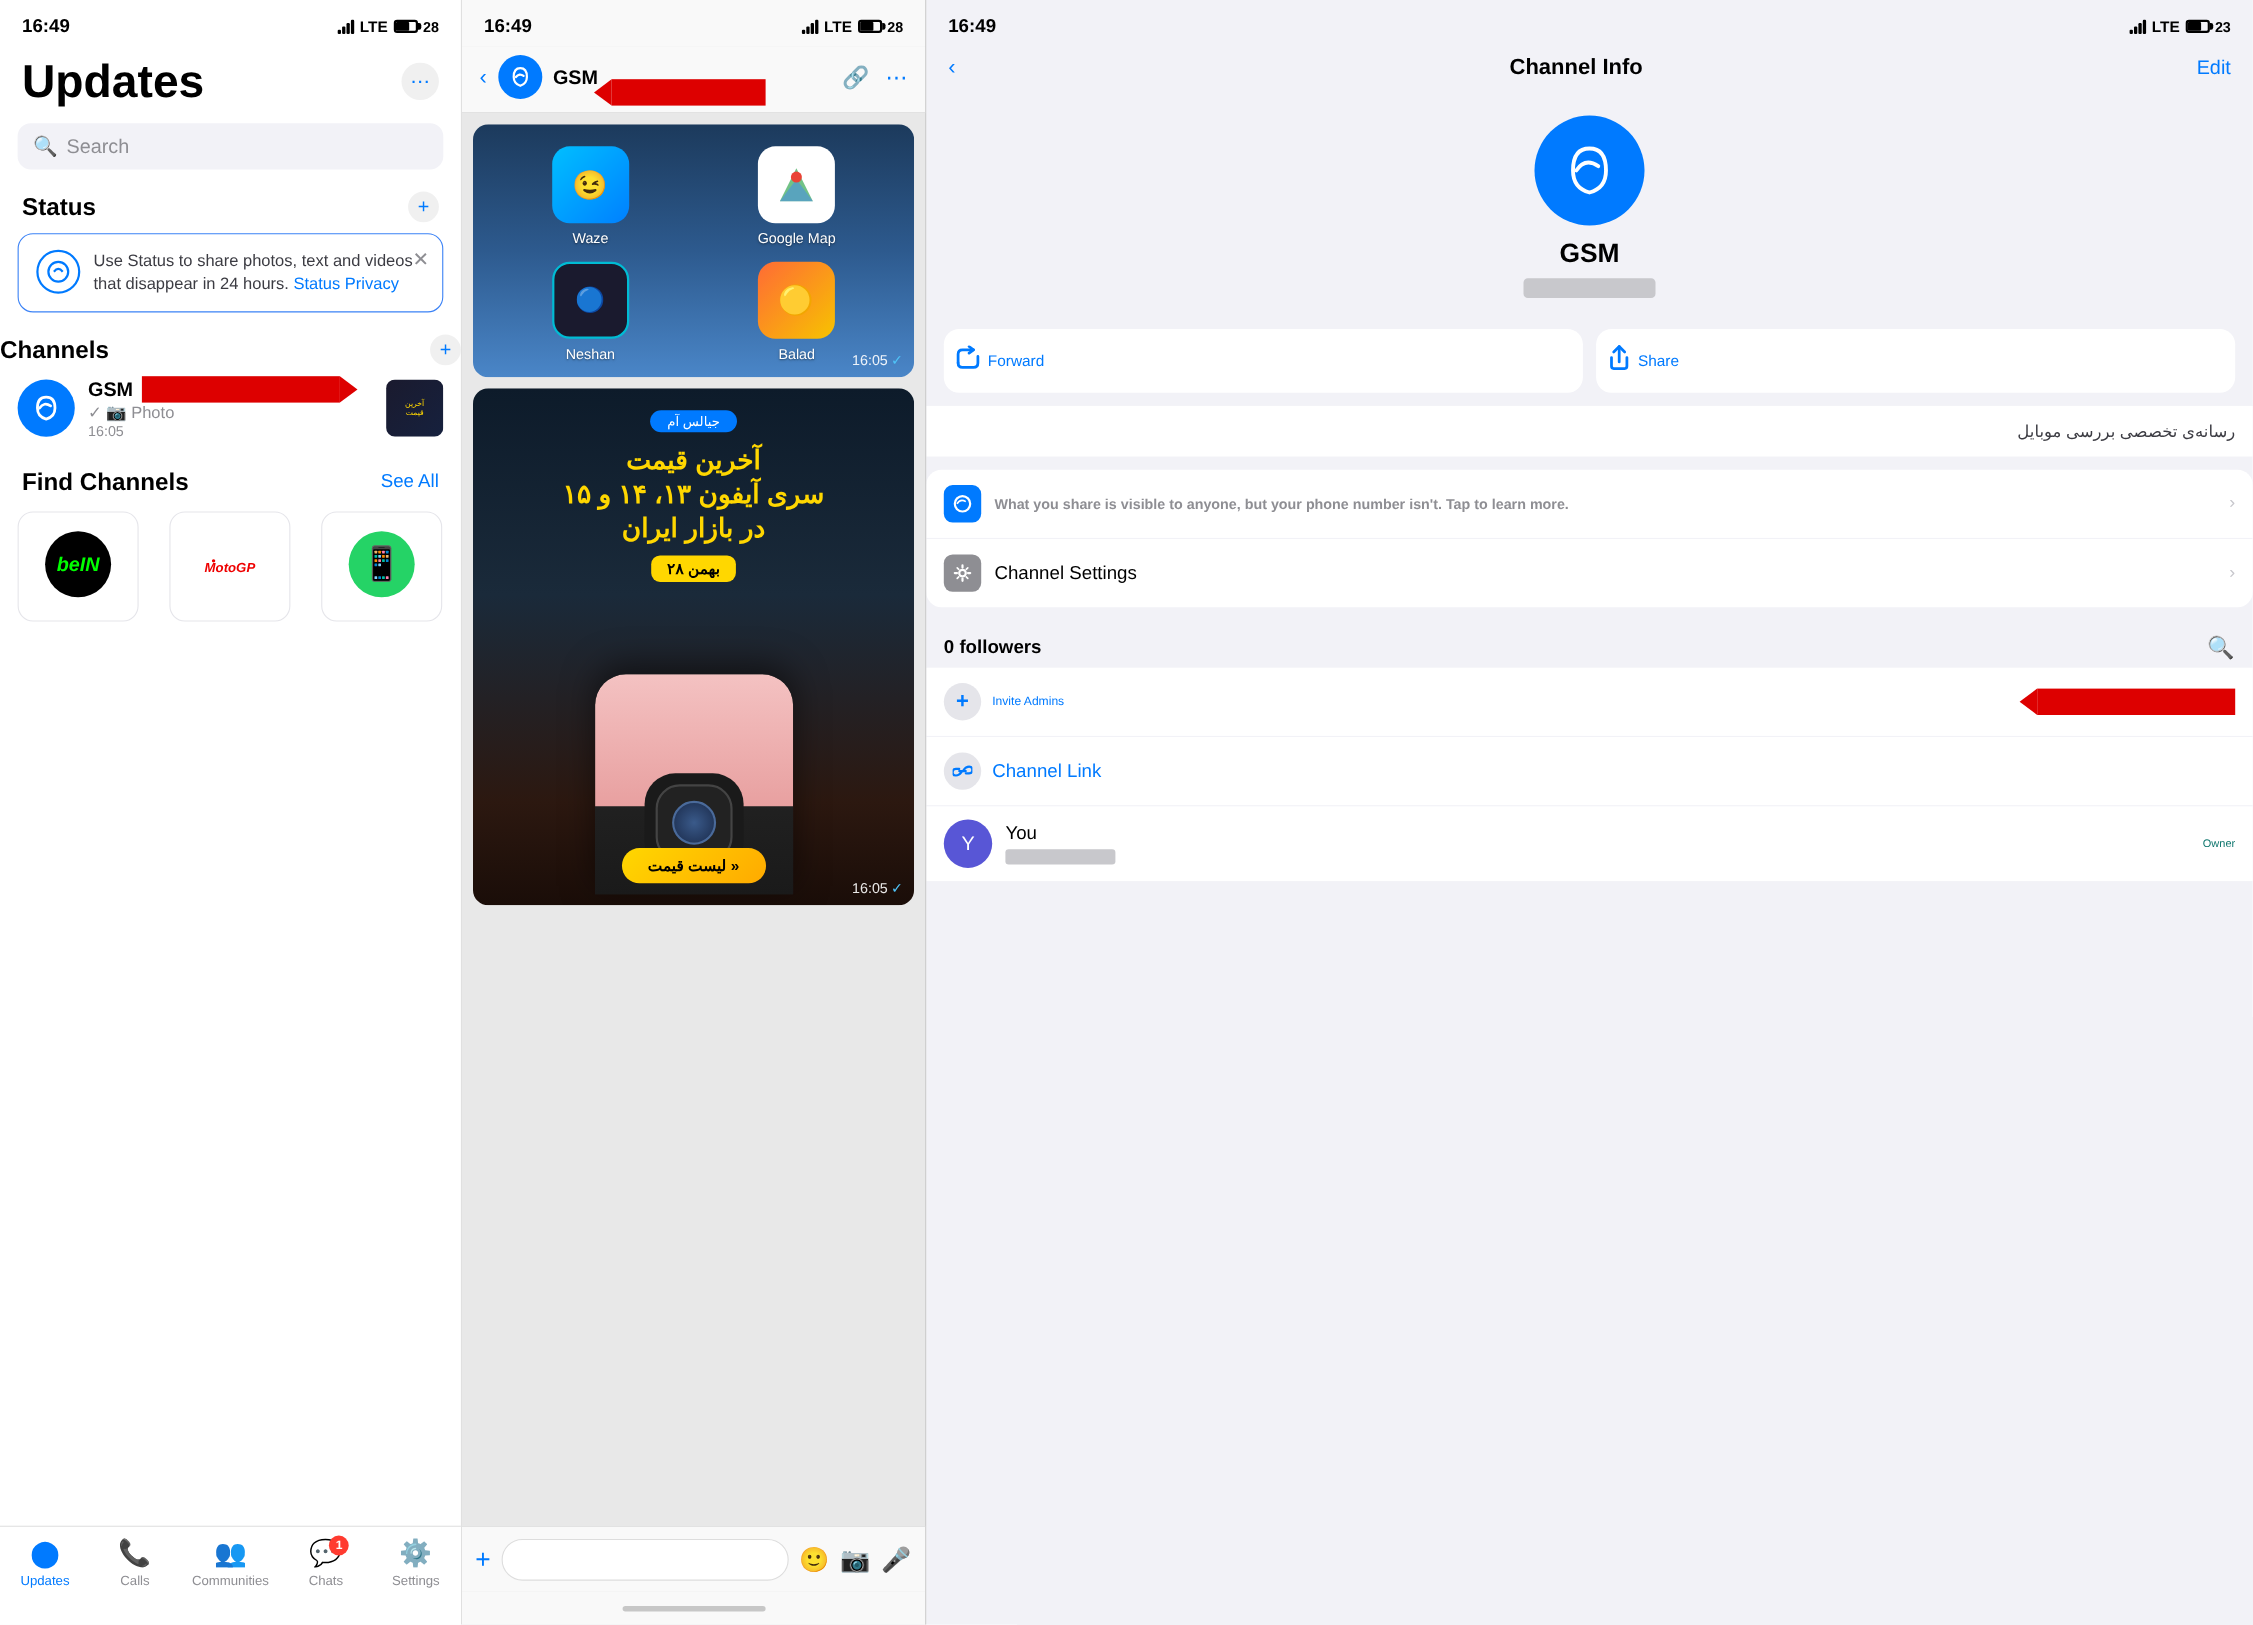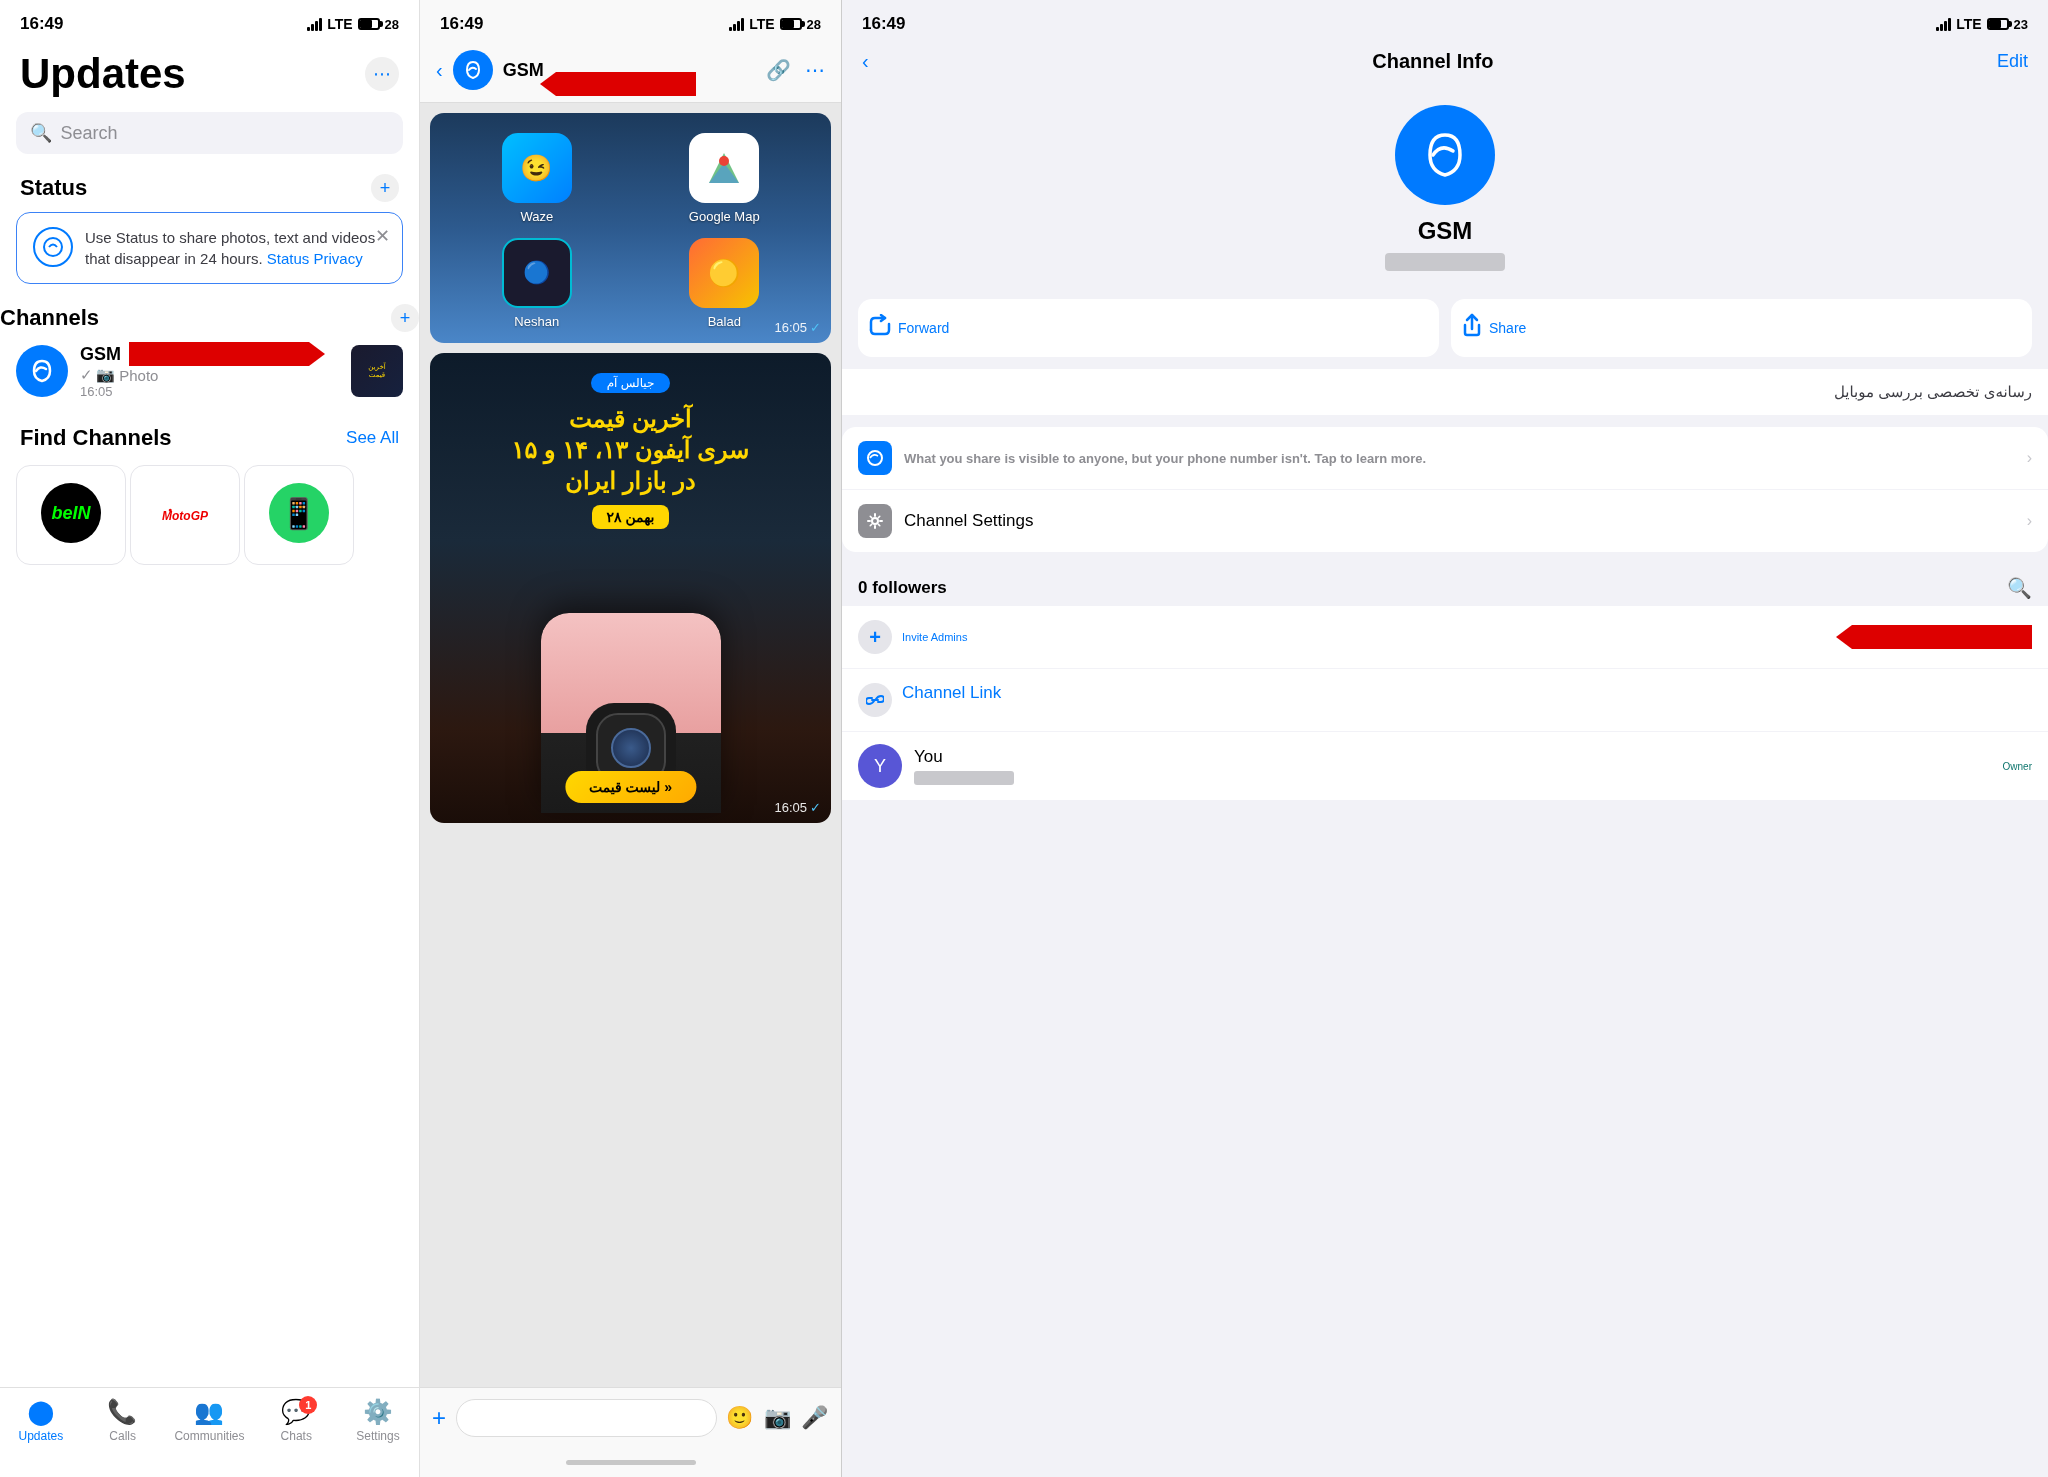--- a/index.html
+++ b/index.html
@@ -248,21 +248,21 @@
       padding: 8px 20px 6px;
     }
     .see-all-link {
       color: #007aff;
       font-size: 17px;
       cursor: pointer;
     }
 
     .channel-cards {
       display: flex;
-      gap: 4px;
+      gap: 28px;
       padding: 8px 16px;
     }
     .channel-card {
       width: 110px;
       height: 100px;
       border-radius: 14px;
       border: 1px solid #e5e5ea;
       display: flex;
       flex-direction: column;
       align-items: center;
@@ -817,21 +817,21 @@
       font-size: 20px;
       font-weight: 600;
     }
     .invite-label {
       font-size: 11px;
       color: #007aff;
     }
 
     .info-link-btn {
       display: flex;
-      align-items: flex-start;
+      align-items: center;
       gap: 10px;
       padding: 14px 16px;
       background: #fff;
       cursor: pointer;
     }
     .link-icon {
       width: 34px;
       height: 34px;
       border-radius: 50%;
       background: #e5e5ea;

